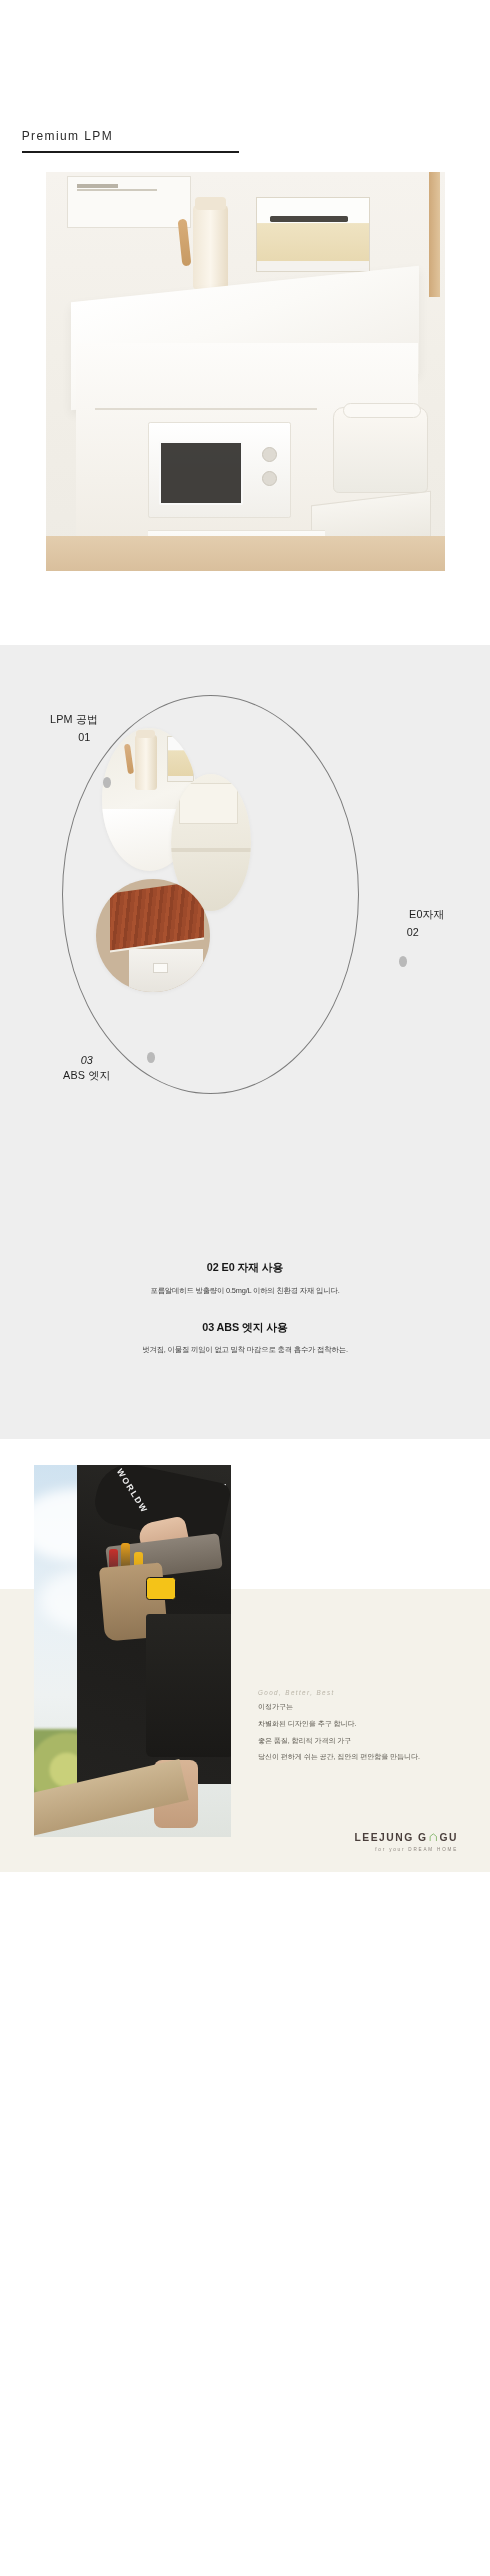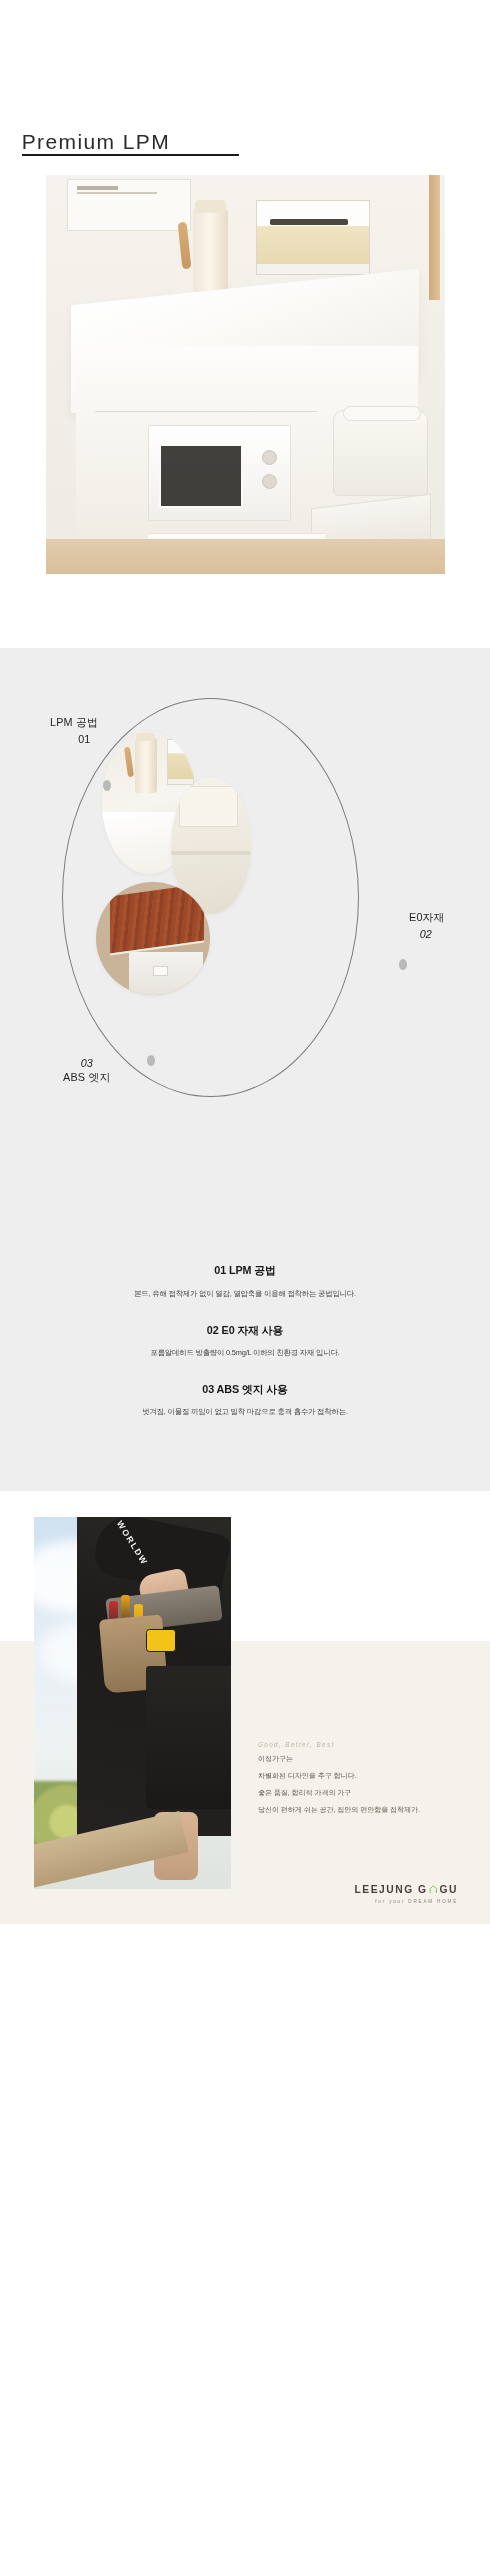--- a/index.html
+++ b/index.html
@@ -11,25 +11,26 @@
     -webkit-font-smoothing:antialiased;
   }
   .page { width:490px; position:relative; overflow:hidden; }
 
   
   .sec-white { background:#ffffff; width:490px; }
   .sec-gray  { background:#eeeeee; width:490px; }
 
   .hd-wrap { padding:129px 0 0 21.7px; }
   .hd-title {
-    font-size:21px;
+    font-size:12px;
     font-weight:400;
     letter-spacing:1.4px;
     color:#2b2b2b;
     line-height:1.2;
+    padding-bottom:8px;
     display:inline-block;
   }
   .hd-rule {
     width:217px;
     height:1.7px;
     background:#1b1b1b;
     margin-top:0px;
   }
 
   .hero-img {
@@ -222,29 +223,29 @@
   .cap {
     position:absolute;
     color:#1e1e1e;
     line-height:1.32;
     white-space:nowrap;
   }
   .cap .t { font-size:10.8px; font-weight:400; letter-spacing:0.2px; }
   .cap .n { font-size:10.8px; font-weight:400; display:block; margin-top:2.3px; }
   .cap.c1 { left:50px; top:67px; text-align:center; }
   .cap.c1 .n { margin-left:20.5px; }
-  .cap.c2 { left:409px; top:262px; text-align:center; }
-  .cap.c2 .n { margin-left:-2.3px;font-style:italic; }
+  .cap.c2 { left:409px; top:262px; }
+  .cap.c2 .n { margin-left:-2.3px; }
   .cap.c3 { left:63px; top:405px; text-align:center; }
   .cap.c3 .n { margin-top:2.9px;font-style:italic; }
 
   
   .features { padding:17px 0 68px 0; text-align:center; }
   .feature { margin-bottom:25px; }
-  .feature:last-child { margin-bottom:6px; }
+  .feature:last-child { margin-bottom:16px; }
   .feature .f-title {
     font-size:10.8px;
     font-weight:700;
     color:#171717;
     letter-spacing:-0.1px;
     margin-bottom:10.3px;
   }
   .feature .f-desc {
     font-size:7.4px;
     font-weight:400;
@@ -481,24 +482,20 @@
         <span class="t">E0자재</span>
         <span class="n">02</span>
       </div>
       <div class="cap c3">
         <span class="n">03</span>
         <span class="t">ABS 엣지</span>
       </div>
     </div>
 
     <div class="features">
-      <div class="feature">
-        <div class="f-title">01 LPM 공법</div>
-        <div class="f-desc">본드, 유해 접착제가 없이 열감, 열압축을 이용해 접착하는 공법입니다.</div>
-      </div>
       <div class="feature">
         <div class="f-title">02 E0 자재 사용</div>
         <div class="f-desc">포름알데히드 방출량이 0.5mg/L 이하의 친환경 자재 입니다.</div>
       </div>
       <div class="feature">
         <div class="f-title">03 ABS 엣지 사용</div>
         <div class="f-desc">벗겨짐, 이물질 끼임이 없고 밀착 마감으로 충격 흡수가 접착하는.</div>
       </div>
     </div>
   </section>
@@ -527,21 +524,21 @@
         <div class="shorts"></div>
         <div class="leg"></div>
         <div class="beam"></div>
       </div>
 
       <div class="copy">
         <div class="tagline">Good, Better, Best</div>
         <div class="line">이정가구는</div>
         <div class="line">차별화된 디자인을 추구 합니다.</div>
         <div class="line">좋은 품질, 합리적 가격의 가구</div>
-        <div class="line">당신이 편하게 쉬는 공간, 집안의 편안함을 접착제가.</div>
+        <div class="line">당신이 편하게 쉬는 공간, 집안의 편안함을 만듭니다.</div>
       </div>
 
       <div class="brand">
         <div class="logo">
           <span>LEEJUNG G</span>
           <span class="house">
             <svg width="8.6" height="8.6" viewBox="0 0 15 15">
               <path d="M2 14 L2 6 L7.5 1.5 L13 6 L13 14" fill="none" stroke="#6aa84f" stroke-width="1.3" stroke-linejoin="round"></path>
             </svg>
           </span>

